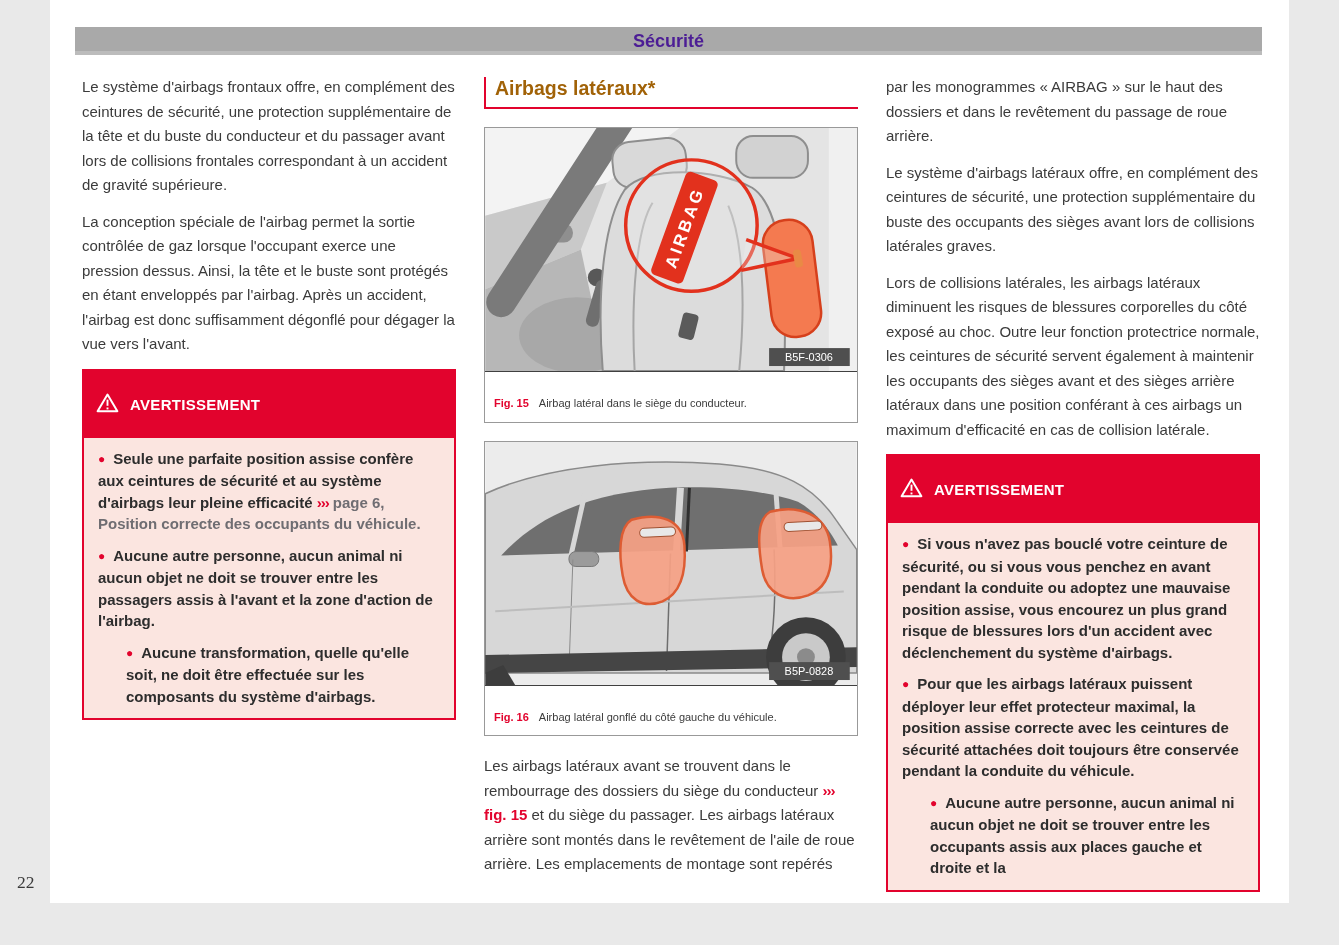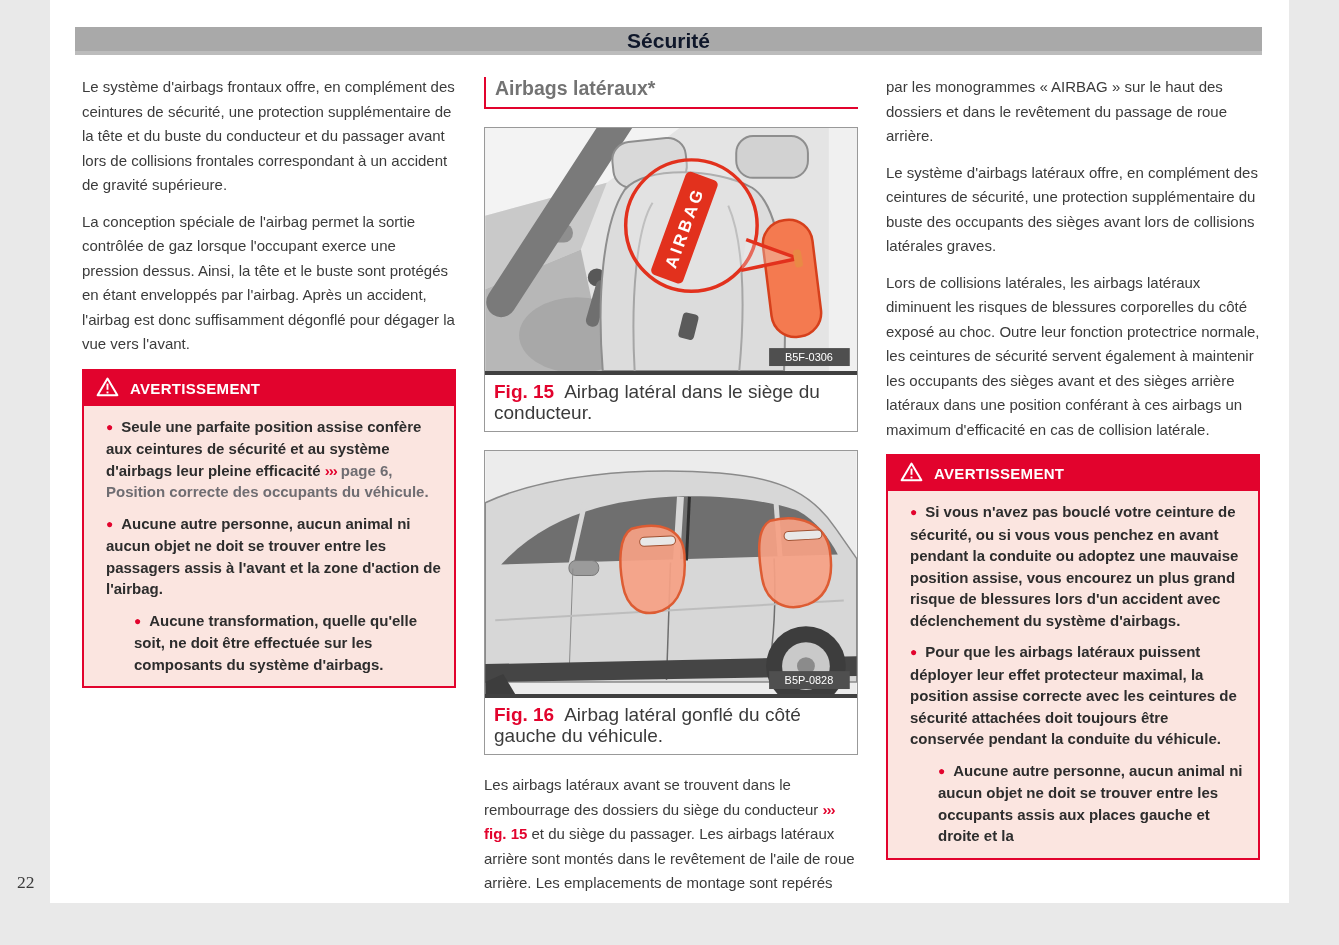--- a/index.html
+++ b/index.html
@@ -1,45 +1,45 @@
 <!DOCTYPE html>
 <html><head>
 <meta charset="utf-8">
 <style>
   html,body{margin:0;padding:0;}
   body{font-family:"Liberation Sans", sans-serif; background:#e9e9e9;}
   .canvas{position:relative;width:1339px;height:945px;background:#e9e9e9;overflow:hidden;}
   .sheet{position:absolute;left:50px;top:0;width:1239px;height:903px;background:#ffffff;}
   .header-bar{position:absolute;left:25px;top:27px;width:1187px;height:28px;background:#a9a9a9;
-    color:#0f172a;font-weight:bold;font-size:21px;text-align:center;line-height:28px;
+    color:#4c1d95;font-weight:bold;font-size:18px;text-align:center;line-height:28px;
     box-shadow:inset 0 -4px 0 rgba(255,255,255,0.22);}
   .pagenum{position:absolute;left:17px;top:872px;font-family:"Liberation Serif", serif;font-size:17.5px;color:#3a3a3a;text-align:right;}
   .col{position:absolute;top:75px;width:374px;}
   .col-left{left:32px;}
   .col-mid{left:434px;}
   .col-right{left:836px;}
   p.bt{margin:0 0 12px 0;font-size:15px;line-height:24.5px;color:#3b3b3b;}
   
   .warning-box{border:2px solid #e2032d;background:#fbe5e0;margin-top:2px;}
   .warning-header{background:#e2032d;color:#fff;font-weight:bold;font-size:15px;letter-spacing:.3px;
-    padding:6px 12px;display:flex;align-items:center;gap:11px;}
-  .warning-body{padding:10px 13px 11px 22px;}
+    padding:22px 12px;display:flex;align-items:center;gap:11px;}
+  .warning-body{padding:10px 13px 11px 14px;}
   .witem{margin:0 0 10px 0;font-size:15px;line-height:21.5px;font-weight:bold;color:#2d2d2d;}
   .witem:last-child{margin-bottom:0;margin-left:28px;}
   .dot::before{content:"\25CF";}
   .dot{color:#e2032d;font-size:12px;margin-right:8px;vertical-align:1px;}
   .arrow-red{color:#e2032d;font-weight:bold;letter-spacing:-1px;}
   .ref-red{color:#e2032d;font-weight:bold;}
   .wlink{color:#6f6d72;}
   
-  .mid-heading{font-size:19.5px;font-weight:bold;color:#737373;border-left:2px solid #e2032d;
+  .mid-heading{font-size:19.5px;font-weight:bold;color:#a16207;border-left:2px solid #e2032d;
     border-bottom:2px solid #e2032d;padding:0 0 7px 9px;margin:2px 0 18px 0;}
   .figure{border:1px solid #999;margin:0 0 18px 0;background:#fff;}
   .fig-img{display:block;width:372px;height:243px;}
-  .fig-caption{border-top:4px solid #404040;padding:7px 9px 8px 9px;font-size:19px;line-height:20.5px;color:#3b3b3b;}
+  .fig-caption{border-top:1px solid #404040;padding:21px 9px 8px 9px;font-size:11px;line-height:20.5px;color:#3b3b3b;}
   .fig-label{color:#e2032d;font-weight:bold;margin-right:10px;}
   .mid-para{margin-top:20px;}
   svg text{font-family:"Liberation Sans", sans-serif;}
 </style>
 </head>
 <body>
 
 <div class="canvas">
   <div class="sheet">
 

